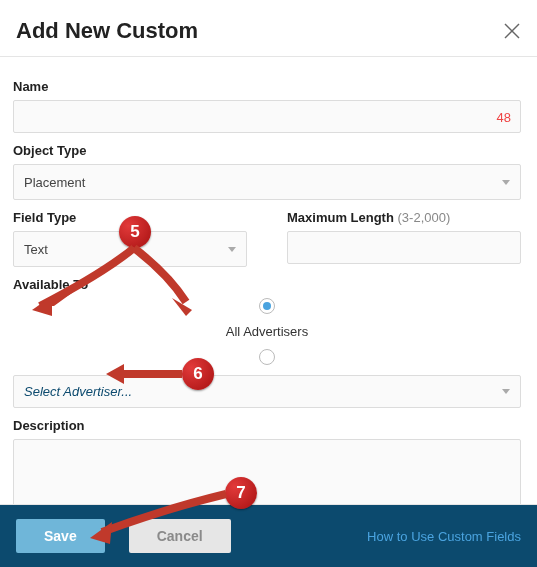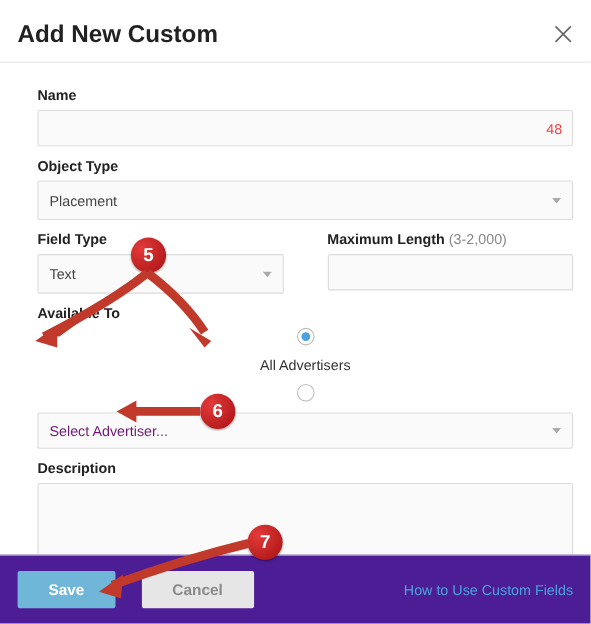--- a/index.html
+++ b/index.html
@@ -29,21 +29,21 @@
     color: #222;
   }
   .close-icon {
     width: 18px;
     height: 18px;
     cursor: pointer;
     stroke: #666;
     stroke-width: 1.5;
   }
   .body {
-    padding: 12px 16px 4px 34px;
+    padding: 12px 16px 4px 13px;
   }
   .label {
     font-size: 13px;
     font-weight: bold;
     color: #222;
     margin: 10px 0 6px 0;
     display: block;
   }
   .label .hint {
     font-weight: normal;
@@ -73,21 +73,21 @@
     justify-content: space-between;
     cursor: pointer;
     height: 36px;
   }
   .select .caret {
     width: 0; height: 0;
     border-left: 4px solid transparent;
     border-right: 4px solid transparent;
     border-top: 5px solid #aaa;
   }
-  .select.placeholder .sel-text { color: #701a75; }
+  .select.placeholder .sel-text { color: #0c4a6e; font-style: italic; }
   .row2 {
     display: flex;
     gap: 40px;
   }
   .col { flex: 1; }
   .avail-row {
     display: flex;
     align-items: center;
     gap: 10px;
     margin-top: 6px;
@@ -117,21 +117,21 @@
     resize: none;
   }
   .footer {
     border-top: 1px solid #e5e5e5;
     padding: 14px 16px;
     display: flex;
     align-items: center;
     gap: 24px;
     position: absolute;
     bottom: 0; left: 0; right: 0;
-    background: #4c1d95;
+    background: #0c4a6e;
   }
   .btn {
     height: 34px;
     padding: 0 28px;
     font-size: 14px;
     border: none;
     cursor: pointer;
     border-radius: 2px;
   }
   .btn-primary {

